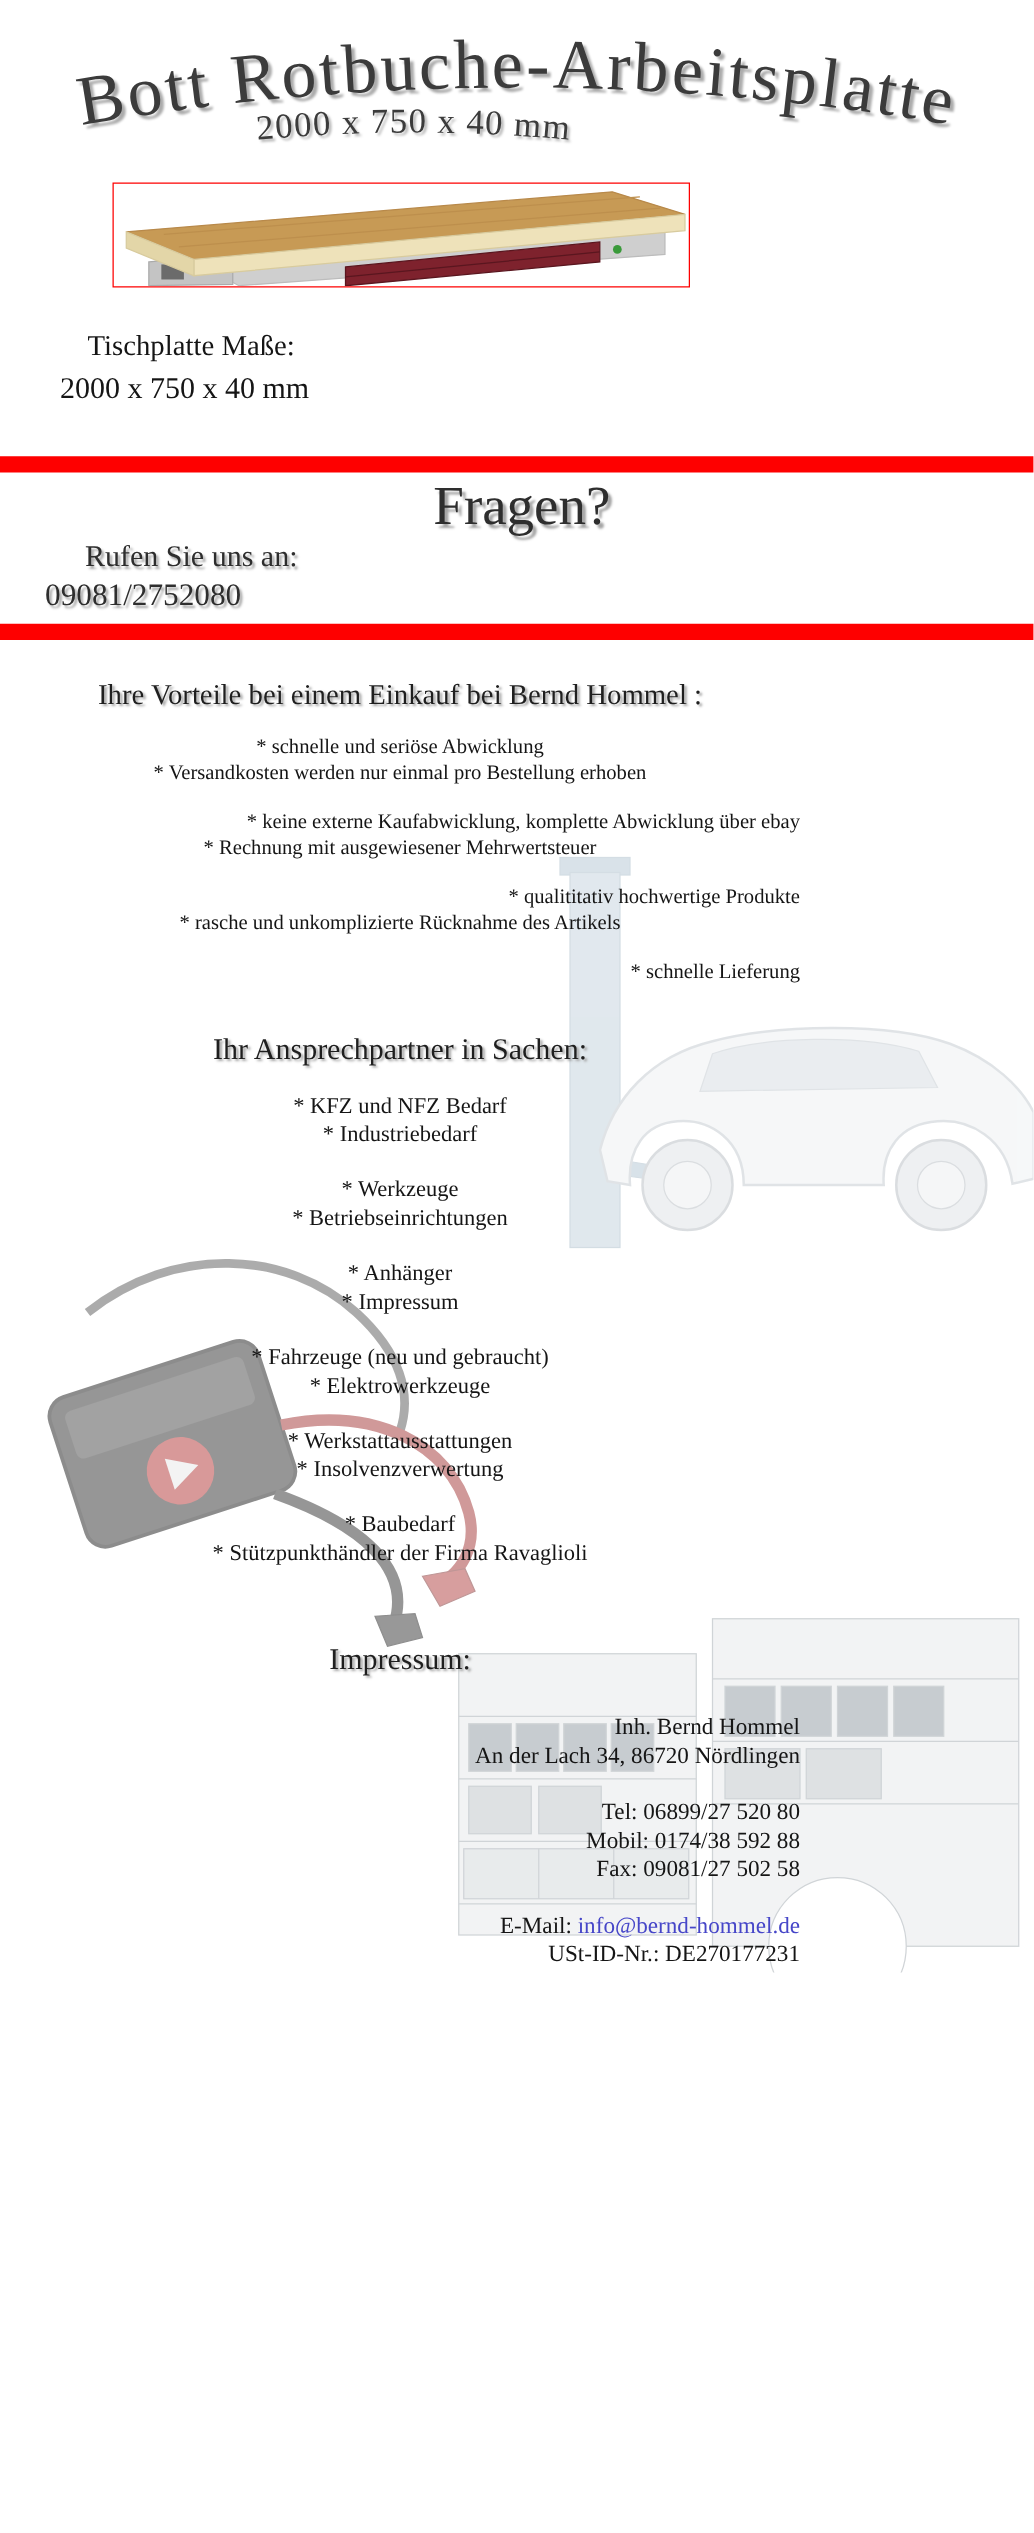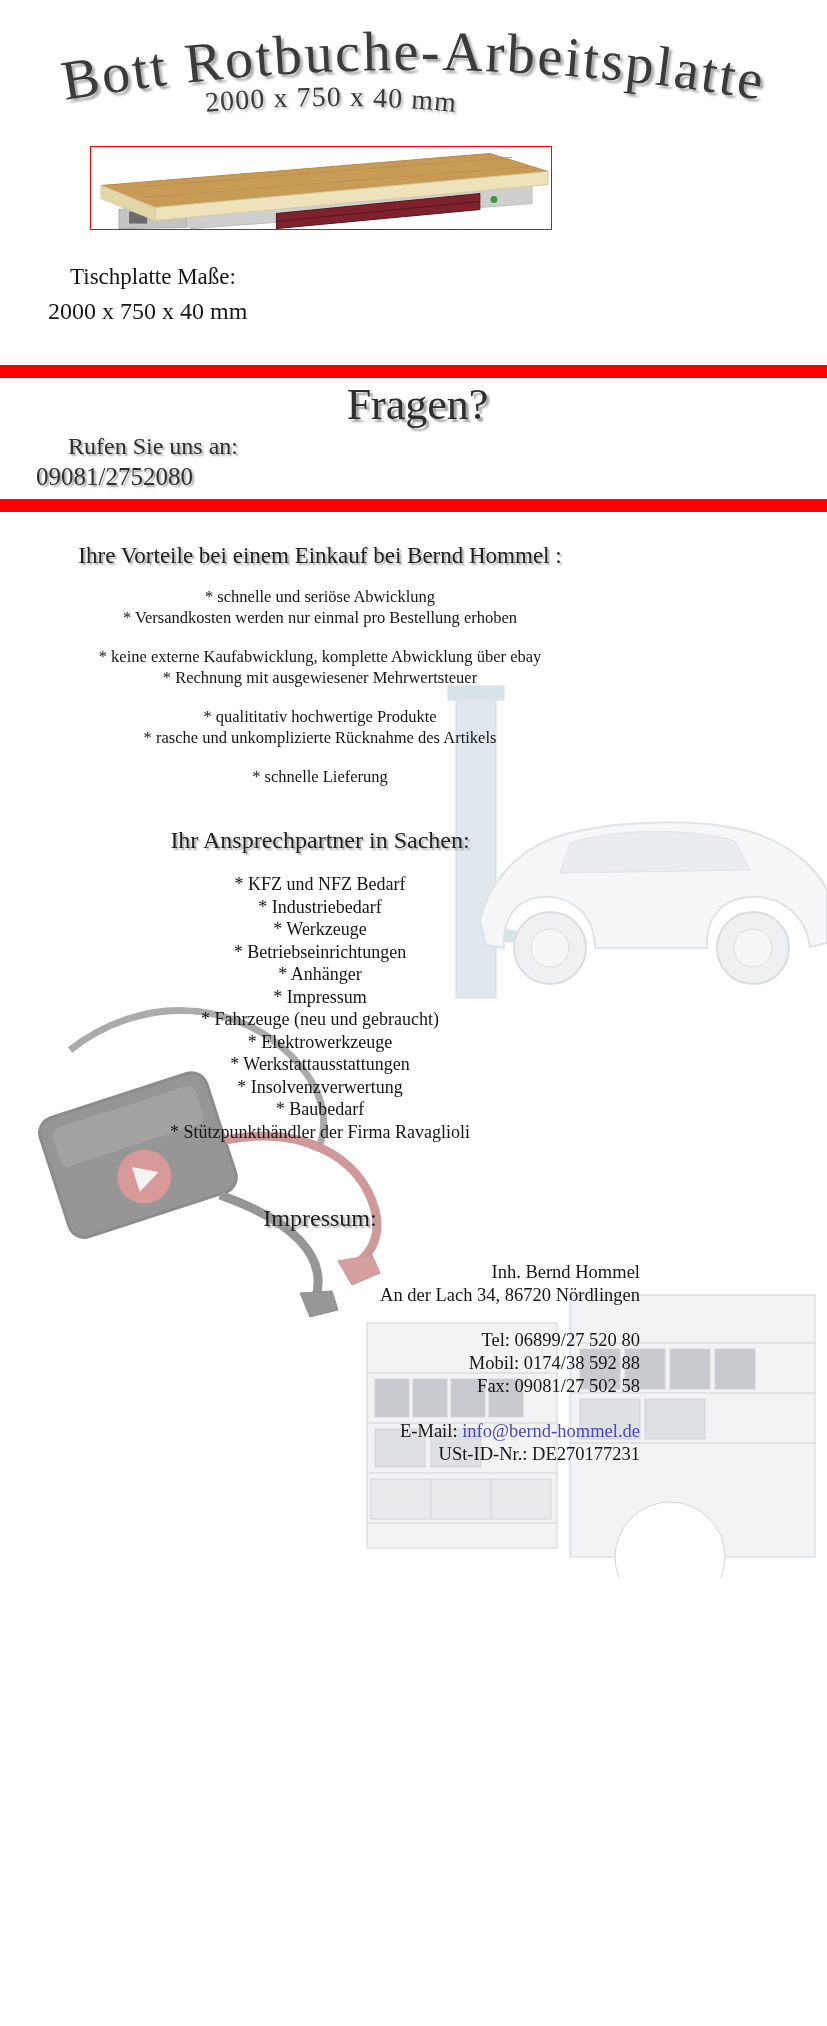--- a/index.html
+++ b/index.html
@@ -58,25 +58,25 @@
     color: #2e2e2e; text-shadow: 2px 2px 2px var(--text-shadow, #a3a3a3);
   }
   .col { width: 640px; text-align: center; }
   .shadow-heading {
     font-weight: normal; color: #1f1f1f;
     text-shadow: 2px 2px 2px var(--text-shadow, #a3a3a3);
   }
   .adv-heading { margin-top: 30px; font-size: 23px; line-height: 28px; }
   .adv-list { margin-top: 16px; }
   .adv-list .line { font-size: 16.5px; line-height: 21px; }
-  .adv-list .gap { margin-top: 18px; }
+  .adv-list .gap { margin-top: 18px; text-align: right; }
   .exp-heading { margin-top: 38px; font-size: 24px; line-height: 30px; }
   .exp-list { margin-top: 18px; }
   .exp-list .line { font-size: 18px; line-height: 22.5px; }
-  .exp-list .gap { }
+  .exp-list .gap { margin-top: 22px; }
   .imp-heading { margin-top: 60px; font-size: 24px; line-height: 30px; }
   .contact { margin-top: 28px; text-align: right; }
   .contact .line { font-size: 18.5px; line-height: 23px; }
   .contact .gap { margin-top: 22px; }
   .email { color: var(--link-blue, #4646c8); text-decoration: none; cursor: pointer; }
 </style>
 </head>
 <body>
 
 <div class="page">

